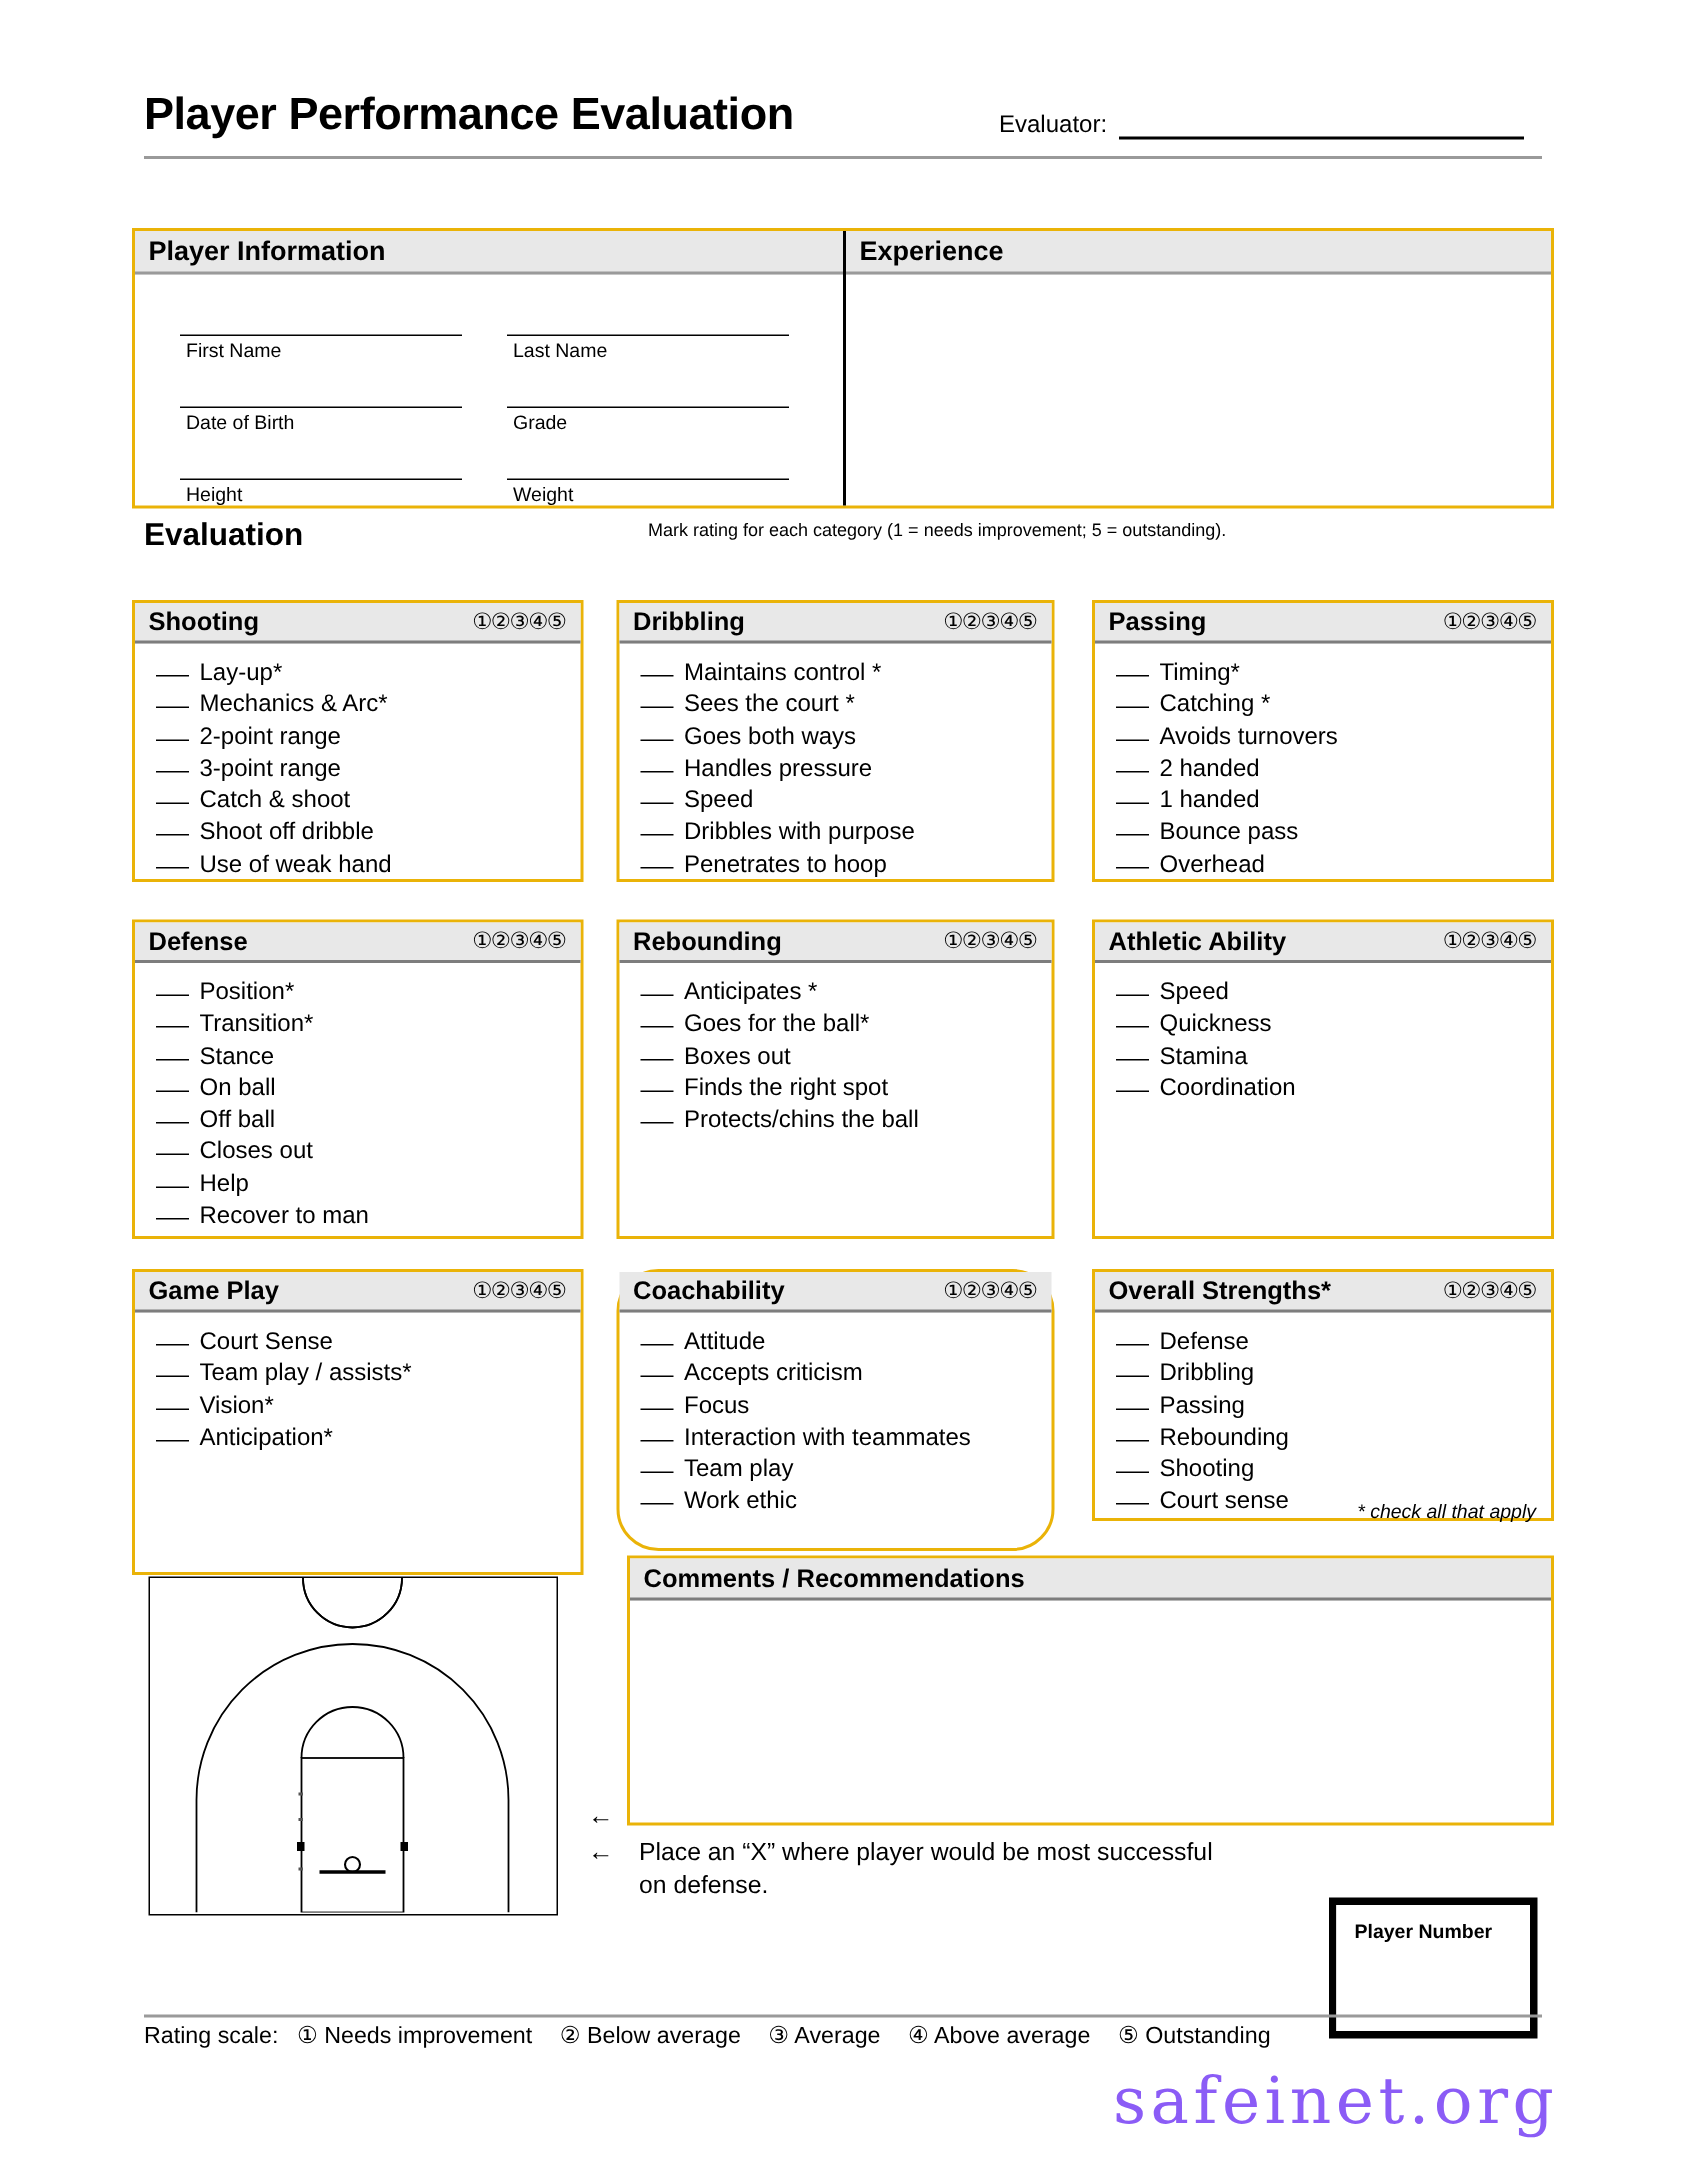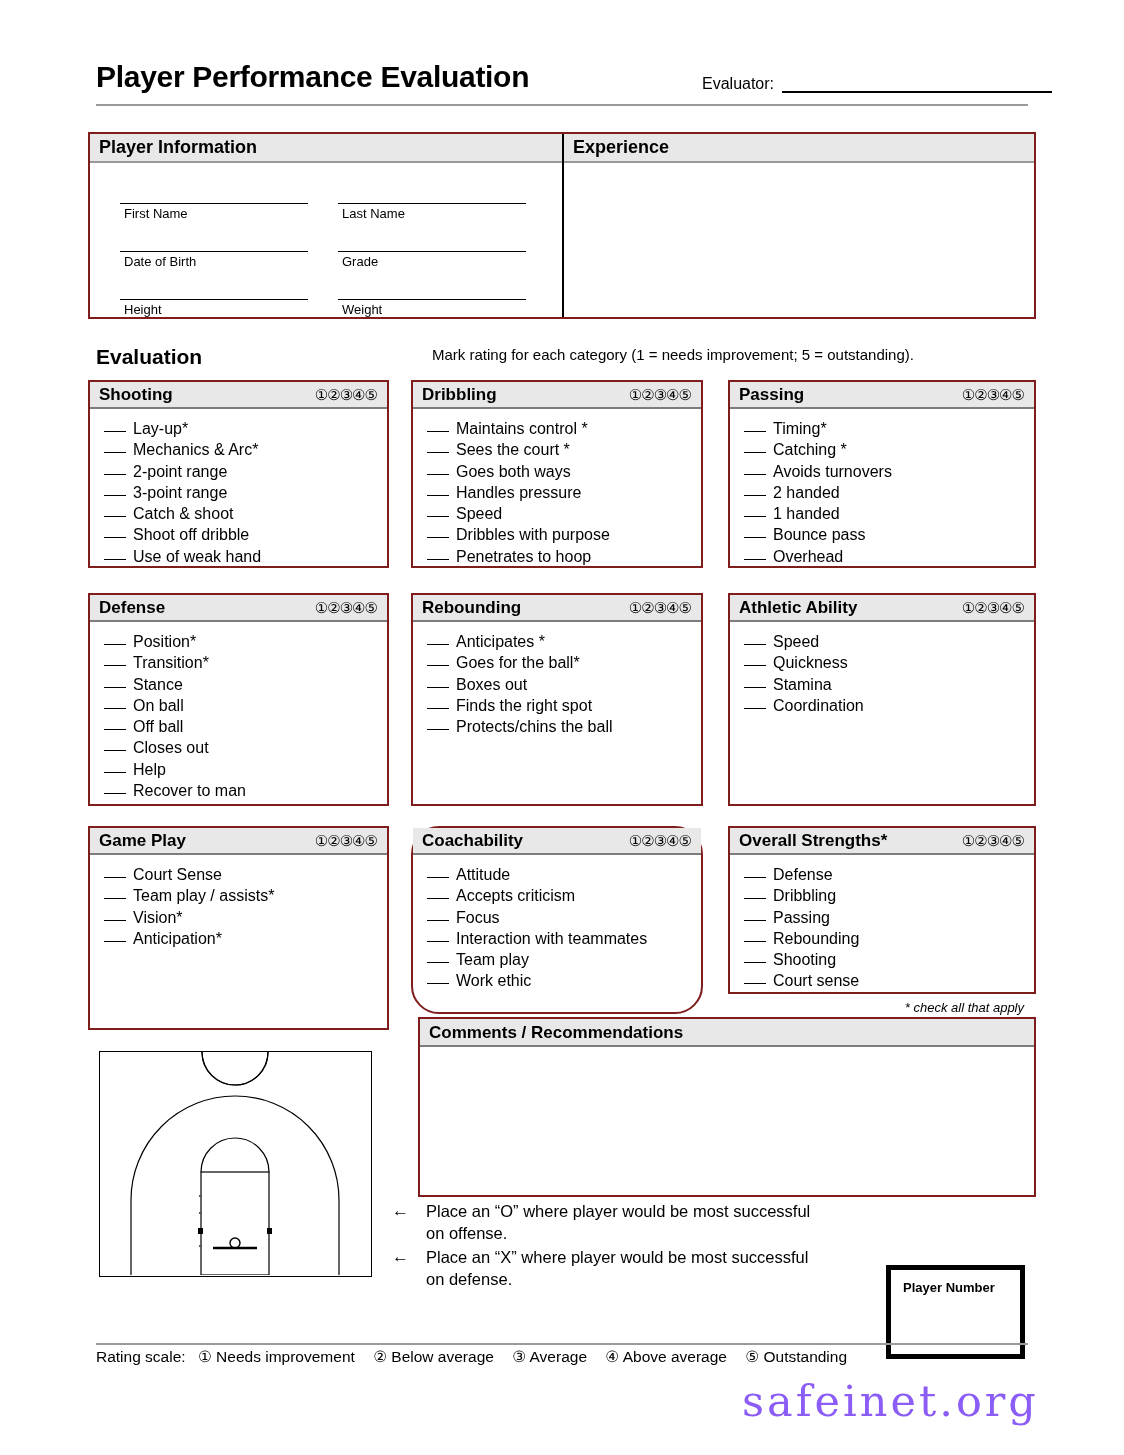--- a/index.html
+++ b/index.html
@@ -39,21 +39,20 @@
     font-weight: bold;
     letter-spacing: -0.3px;
     white-space: nowrap;
   }
   .evaluator-wrap {
     position: absolute;
     left: 570px;
     top: 12px;
     display: flex;
     align-items: flex-end;
-    margin-left: 36px;
   }
   .evaluator-label {
     font-size: 16px;
     white-space: nowrap;
   }
   .evaluator-line {
     width: 270px;
     border-bottom: 2px solid #000;
     margin-left: 8px;
     height: 19px;
@@ -63,23 +62,24 @@
     left: 96px;
     top: 104px;
     width: 932px;
     height: 0;
     border-top: 2px solid #9a9a9a;
   }
 
   
   .tbox {
     position: absolute;
-    border: 2px solid #7f1d1d;
+    border: 2px solid #eab308;
     background: #fff;
     box-sizing: border-box;
+    margin-top: 20px;
   }
   .tbox-head {
     background: #e8e8e8;
     border-bottom: 2px solid #7d7d7d;
     height: 27px;
     display: flex;
     align-items: center;
     justify-content: space-between;
     padding: 0 8px 0 9px;
     box-sizing: border-box;
@@ -140,21 +140,21 @@
     position: absolute;
     left: 96px;
     top: 345px;
     font-size: 21px;
     font-weight: bold;
   }
   .eval-instr {
     position: absolute;
     left: 432px;
     top: 346px;
-    font-size: 15px;
+    font-size: 12px;
     white-space: nowrap;
   }
 
   
   .cat-list { list-style: none; margin: 0; padding: 0; }
   .cat-list li {
     font-size: 16px;
     line-height: 21.3px;
     white-space: nowrap;
   }
@@ -526,24 +526,20 @@
 
       <line x1="113" y1="196" x2="157" y2="196" stroke="#000" stroke-width="2.4"></line>
 
       <circle cx="135" cy="191" r="5" fill="none" stroke="#000" stroke-width="1.4"></circle>
     </svg>
   </div>
 
   <div class="instr-block">
     <div class="instr-row">
       <span class="instr-arrow">←</span>
-      <span class="instr-text">
-        <span>Place an “O” where player would be most successful</span><br>
-        <span>on offense.</span>
-      </span>
     </div>
     <div class="instr-row">
       <span class="instr-arrow">←</span>
       <span class="instr-text">
         <span>Place an “X” where player would be most successful</span><br>
         <span>on defense.</span>
       </span>
     </div>
   </div>
 

